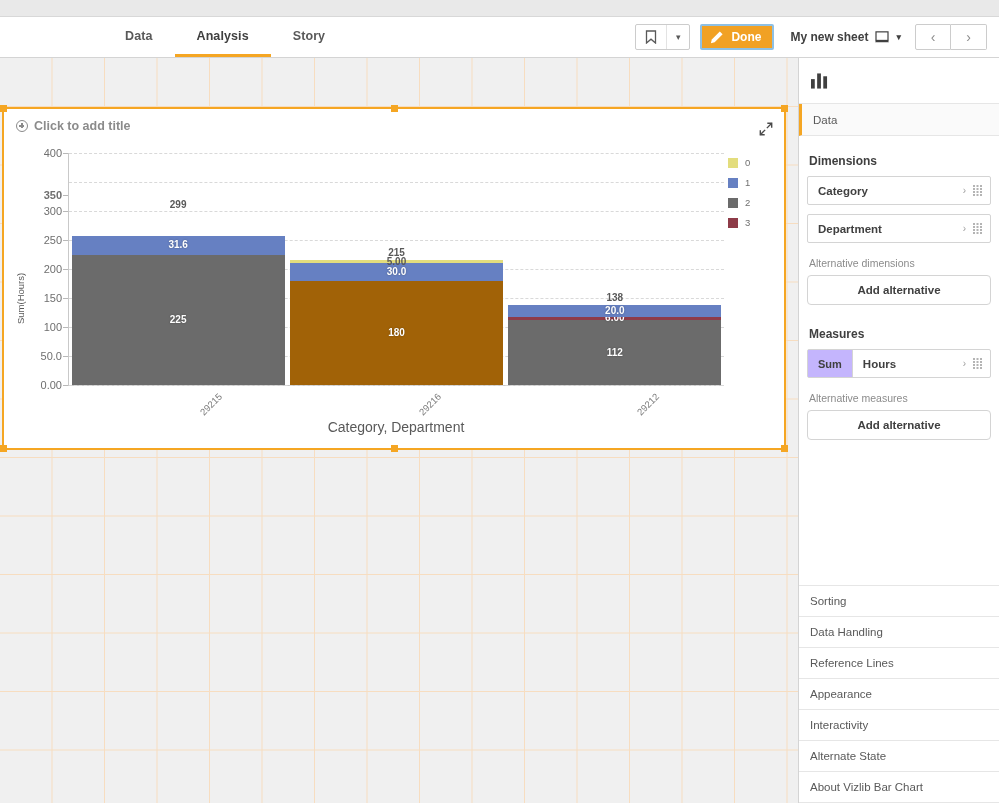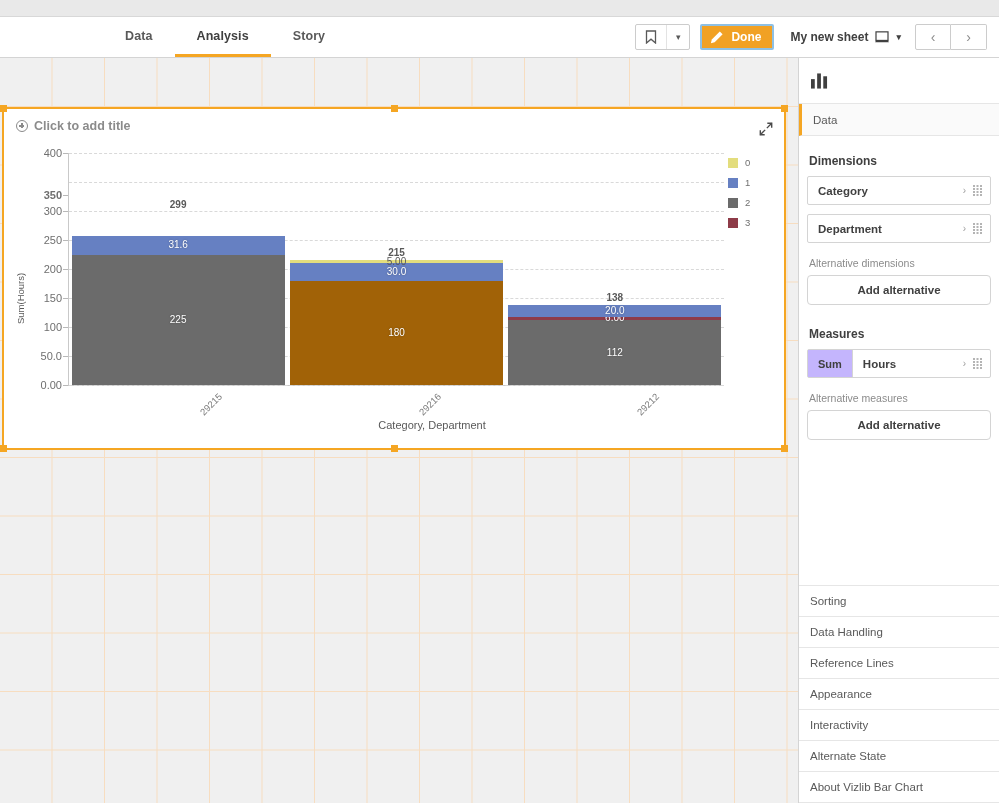--- a/index.html
+++ b/index.html
@@ -148,37 +148,37 @@
 
   .bar {
     position: absolute; bottom: 0;
     display: flex; flex-direction: column-reverse;
   }
   .seg-block {
     position: relative; width: 100%;
     display: flex; align-items: center; justify-content: center;
   }
   .seg-label {
-    font-size: 10px; color: #ffffff; font-weight: normal;
+    font-size: 10px; color: #ffffff; font-weight: bold;
     text-shadow: 0 0 2px rgba(0,0,0,.35);
     white-space: nowrap; line-height: 1;
   }
   .bar-total {
     position: absolute; left: 0; width: 100%; text-align: center;
     font-size: 10px; color: #595959; white-space: nowrap; font-weight: bold;
   }
 
   .x-label {
     position: absolute; font-size: 9.5px; color: #7a7a7a;
     transform: rotate(-45deg); transform-origin: right top;
     white-space: nowrap; text-align: right;
   }
   .axis-title-x {
-    position: absolute; top: 280px; left: 0; width: 856px; text-align: center;
-    font-size: 11px; color: #595959;
+    position: absolute; top: 280px; left: 0; width: 784px; text-align: center;
+    font-size: 14px; color: #595959;
   }
 
   .legend { position: absolute; right: 12px; top: 18px; width: 48px; }
   .legend-row {
     display: flex; align-items: center; gap: 7px; margin-bottom: 9px;
     cursor: pointer;
   }
   .legend-swatch { width: 10px; height: 10px; }
   .legend-text { font-size: 9.5px; color: #6f6f6f; }
 

